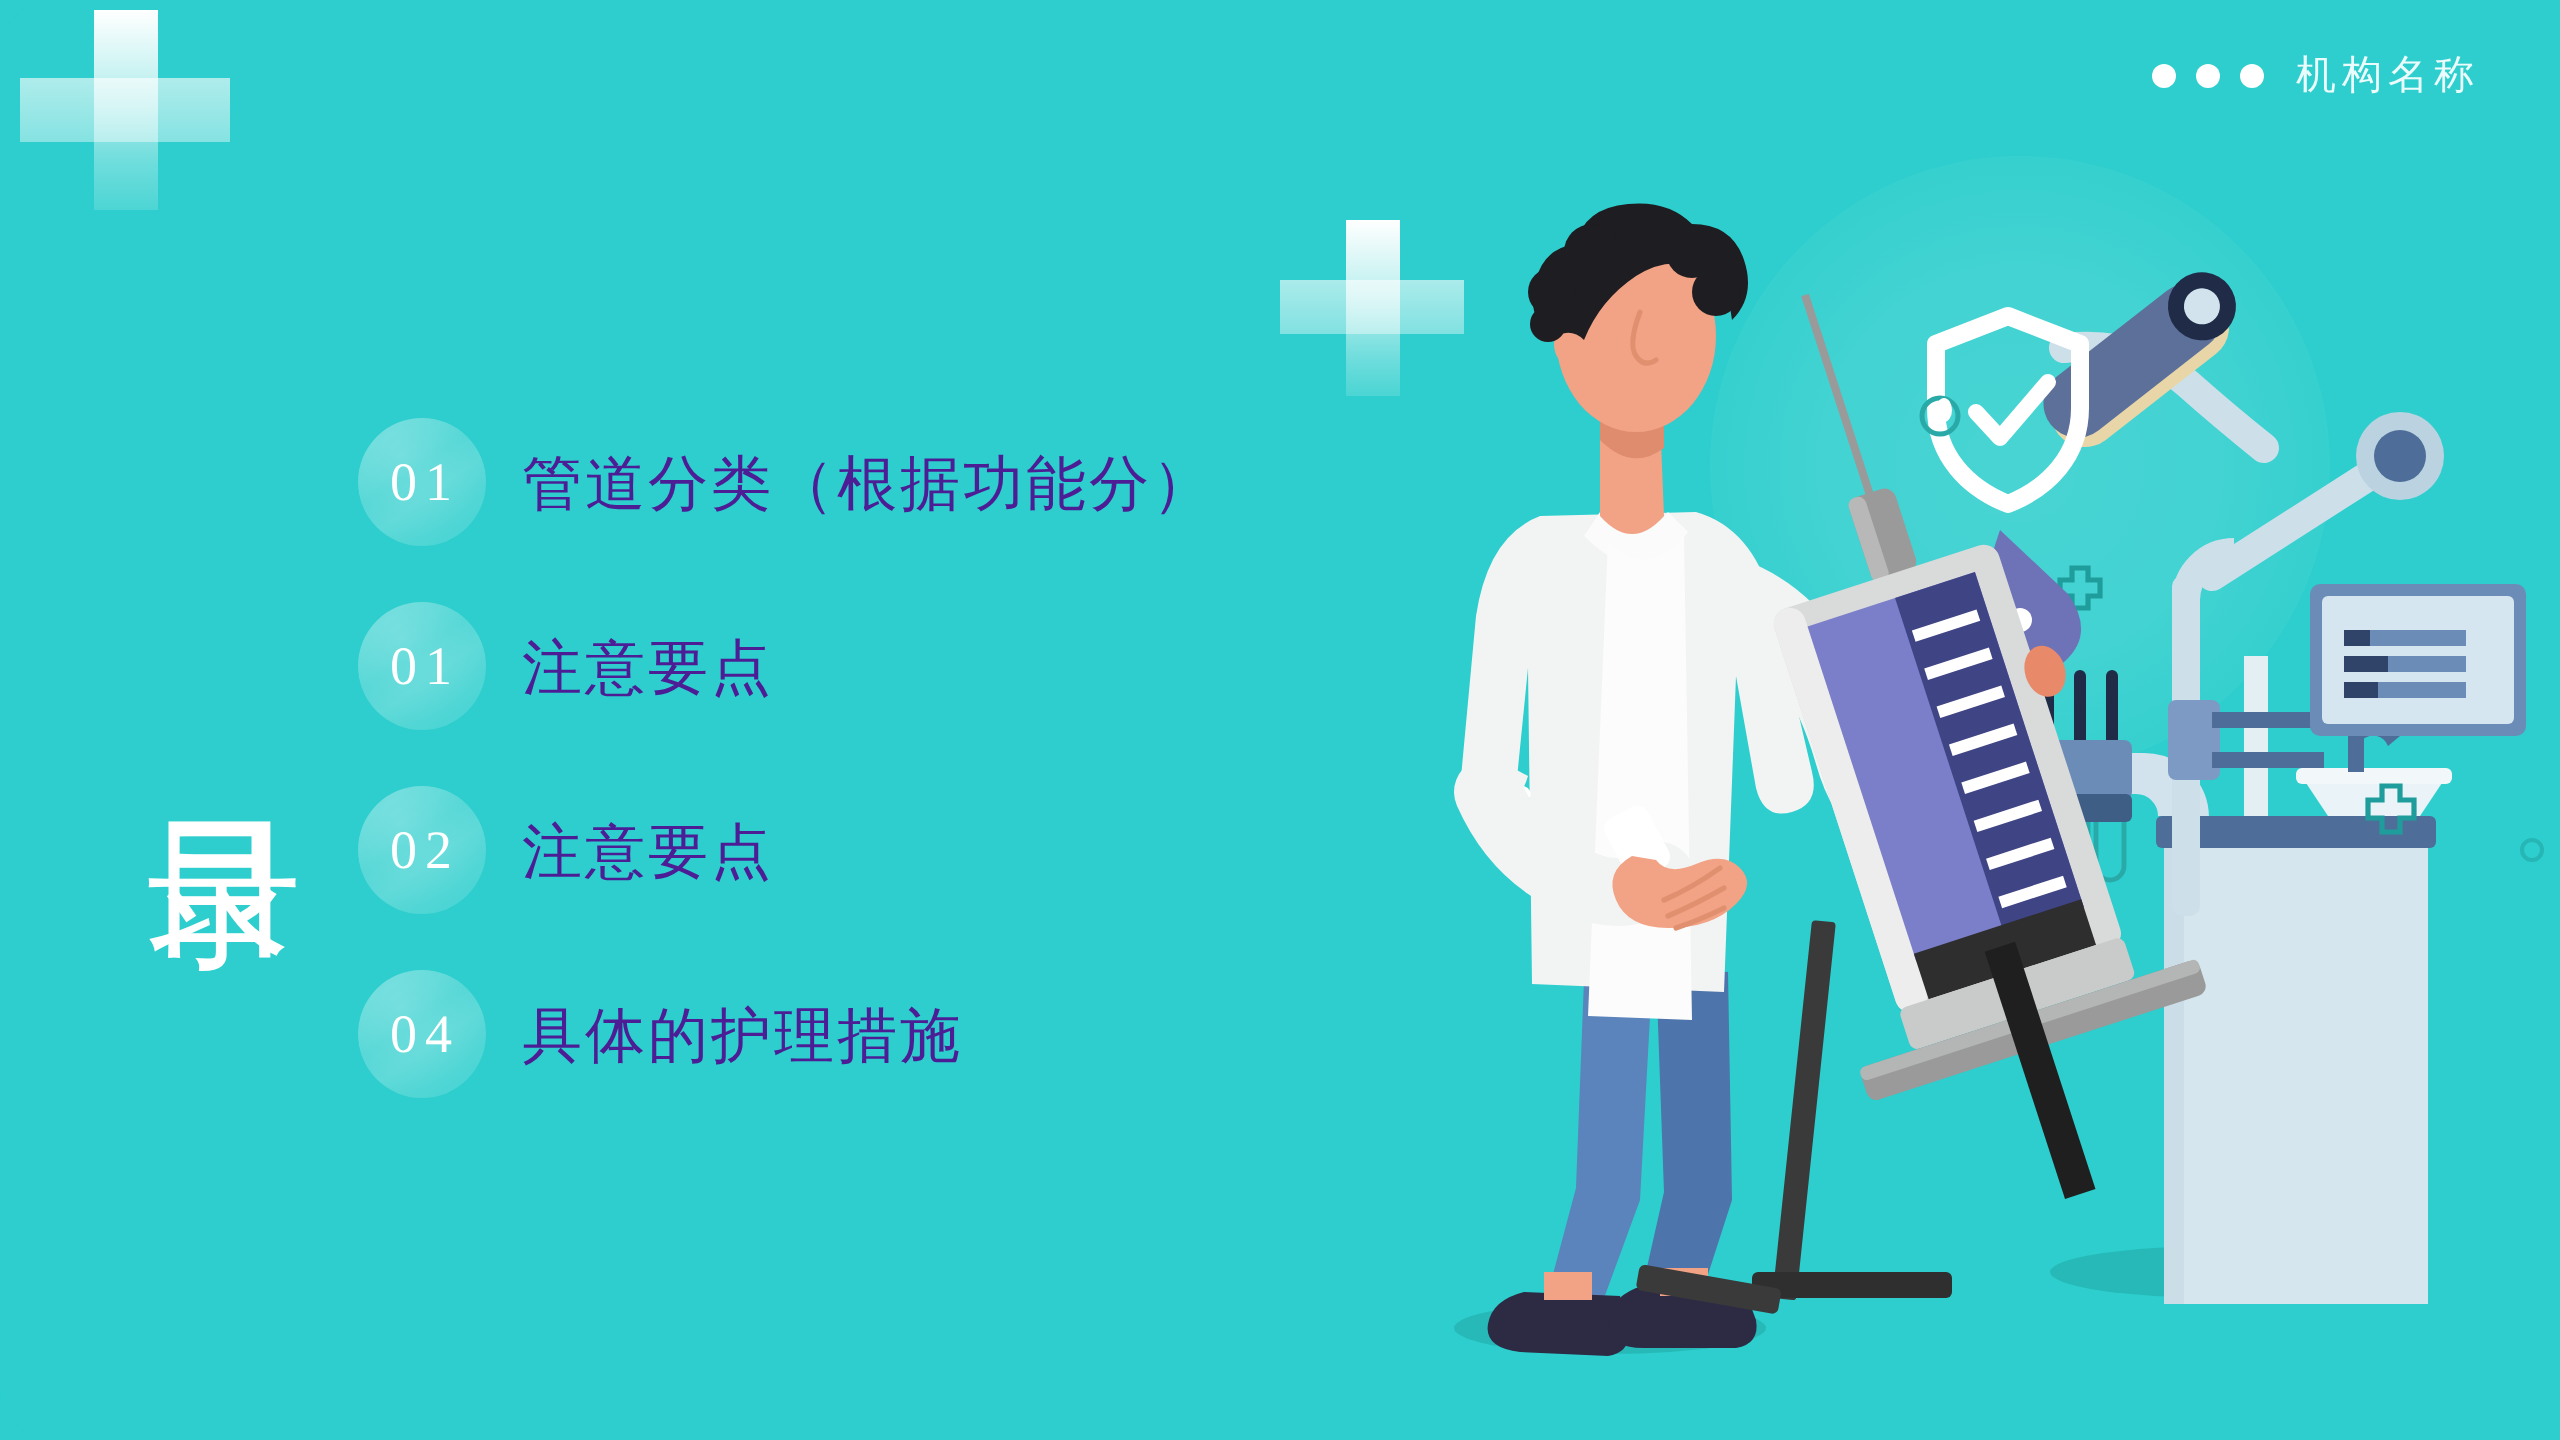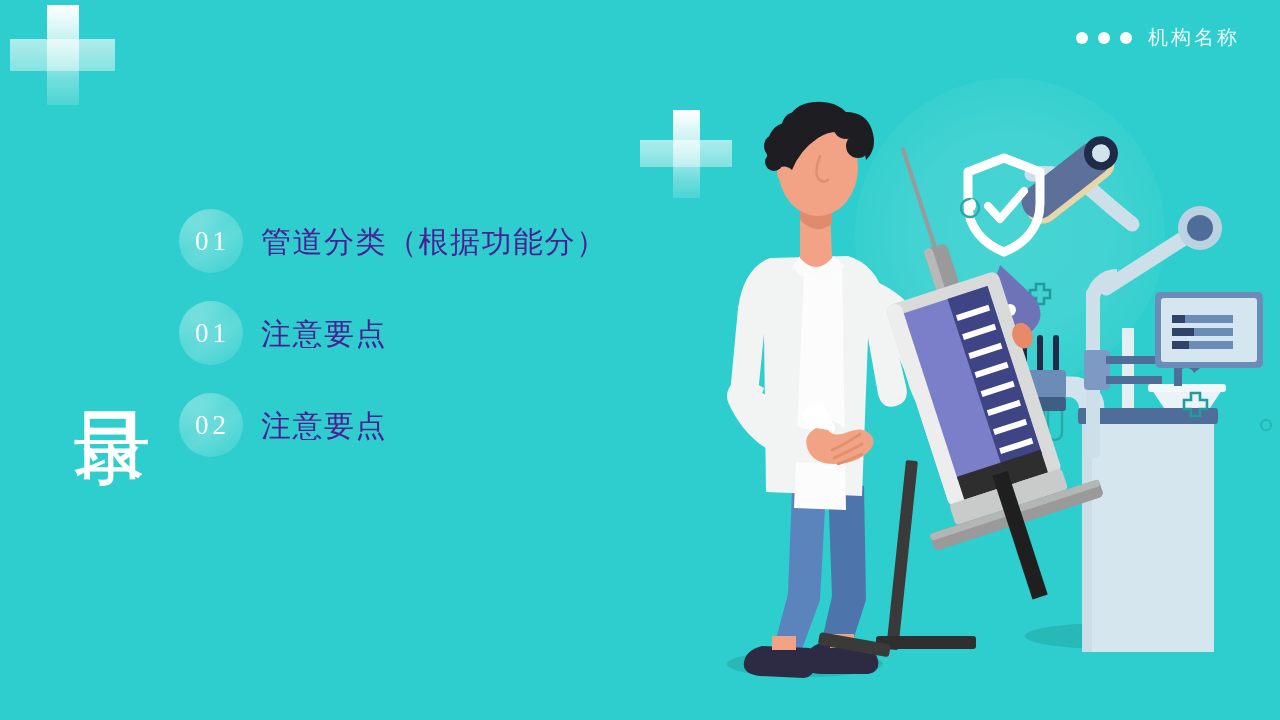--- a/index.html
+++ b/index.html
@@ -119,20 +119,26 @@
       <span class="toc-label">注意要点</span>
     </div>
 
     <div class="toc-item">
       <div class="toc-badge">
         <span class="toc-num">02</span>
       </div>
       <span class="toc-label">注意要点</span>
     </div>
 
+    <div class="toc-item">
+      <div class="toc-badge">
+        <span class="toc-num">04</span>
+      </div>
+      <span class="toc-label">具体的护理措施</span>
+    </div>
 
   </div>
 
   <div class="illus">
     <svg width="580" height="660" viewBox="0 0 580 660" xmlns="http://www.w3.org/2000/svg">
 
       <ellipse cx="105" cy="604" rx="78" ry="13" fill="#26b9b8"></ellipse>
       <ellipse cx="410" cy="576" rx="85" ry="13" fill="#26b9b8"></ellipse>
 
       <g>

